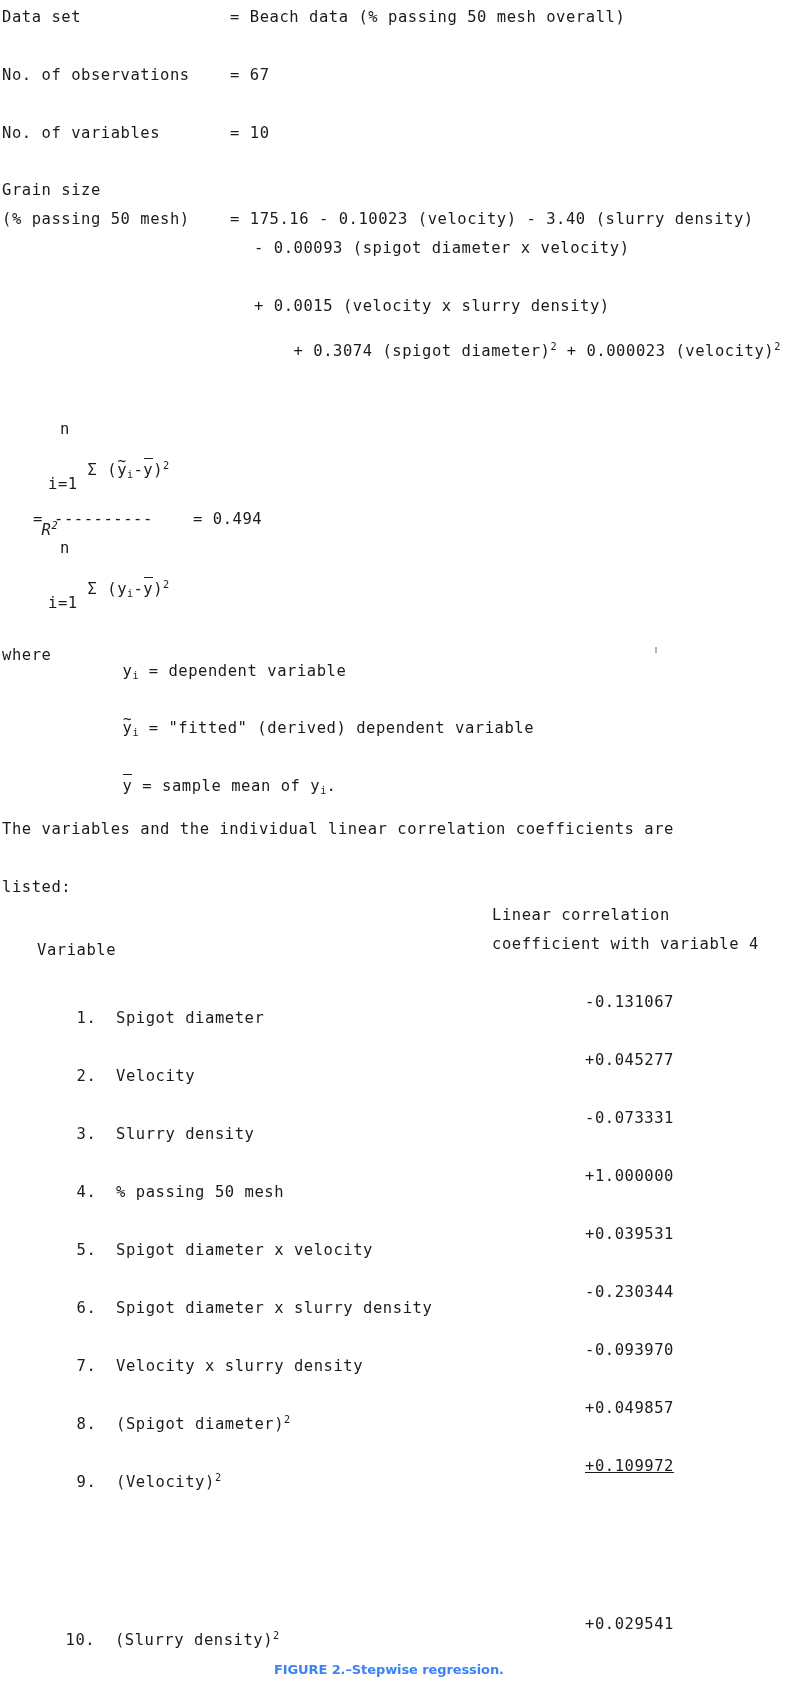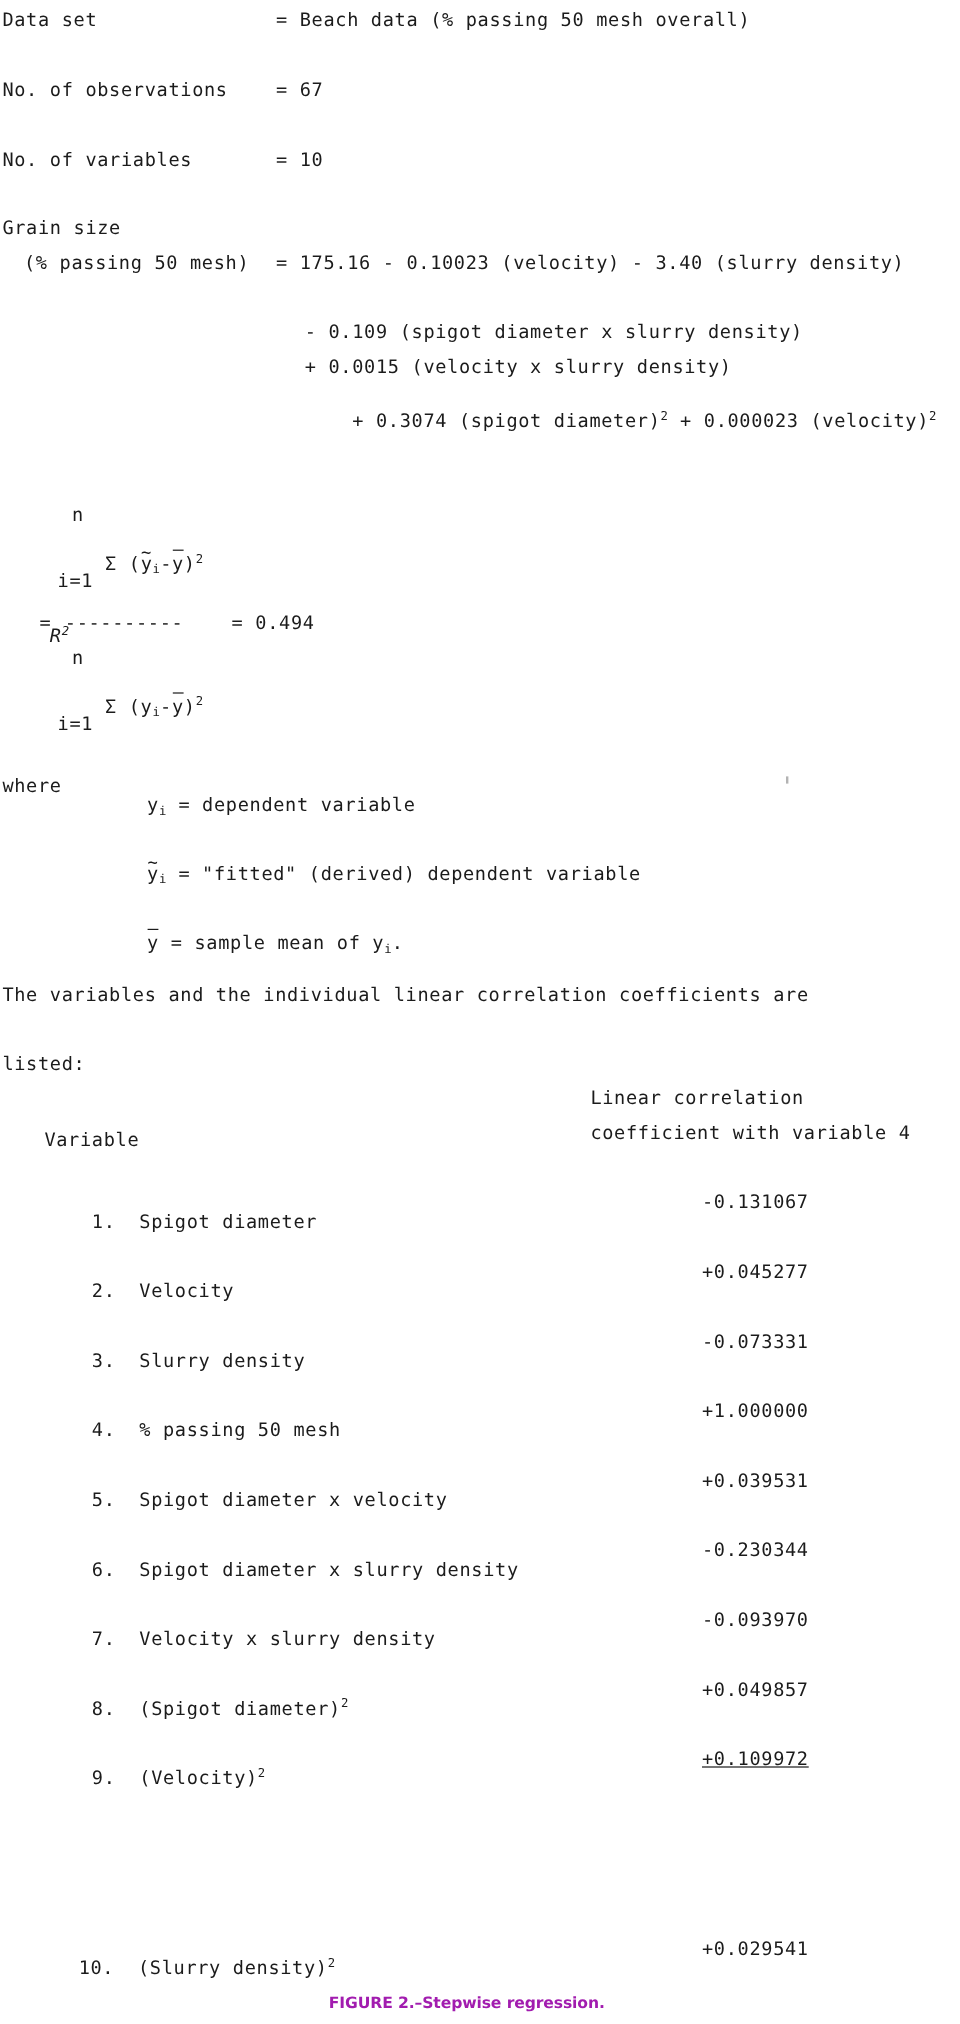--- a/index.html
+++ b/index.html
@@ -64,21 +64,21 @@
   }
   .fracbar {
     letter-spacing: 0.55px;
   }
   .caption {
     position: absolute;
     font-family: "DejaVu Sans", "Liberation Sans", sans-serif;
     font-size: 13px;
     font-weight: bold;
     letter-spacing: -0.1px;
-    color: #a21caf;
+    color: #3b82f6;
     white-space: pre;
   }
   .speck {
     position: absolute;
     background: #9a9a9a;
     width: 2px;
     height: 6px;
     opacity: 0.75;
   }
 </style>
@@ -90,24 +90,24 @@
   <div class="row" style="left:2px; top:10px;">Data set</div>
   <div class="row" style="left:230px; top:10px;">= Beach data (% passing 50 mesh overall)</div>
 
   <div class="row" style="left:2px; top:68px;">No. of observations</div>
   <div class="row" style="left:230px; top:68px;">= 67</div>
 
   <div class="row" style="left:2px; top:126px;">No. of variables</div>
   <div class="row" style="left:230px; top:126px;">= 10</div>
 
   <div class="row" style="left:2px; top:183px;">Grain size</div>
-  <div class="row" style="left:20px; top:212px;">(% passing 50 mesh)</div>
+  <div class="row" style="left:2px; top:212px;">(% passing 50 mesh)</div>
 
   <div class="row" style="left:230px; top:212px;">= 175.16 - 0.10023 (velocity) - 3.40 (slurry density)</div>
-  <div class="row" style="left:254px; top:270px;">- 0.109 (spigot diameter x slurry density)</div>
+  <div class="row" style="left:254px; top:241px;">- 0.00093 (spigot diameter x velocity)</div>
   <div class="row" style="left:254px; top:299px;">+ 0.0015 (velocity x slurry density)</div>
 
   <div class="row" style="left:254px; top:328px;">
     <span>+ 0.3074 (spigot diameter)</span><sup>2</sup><span> + 0.000023 (velocity)</span><sup>2</sup>
   </div>
 
 
   <div class="row" style="left:60px; top:422px;">n</div>
 
   <div class="row" style="left:48px; top:447px;">

